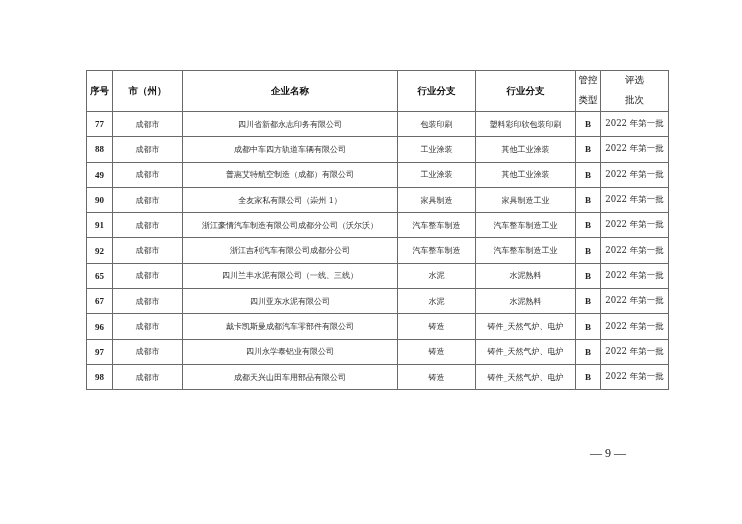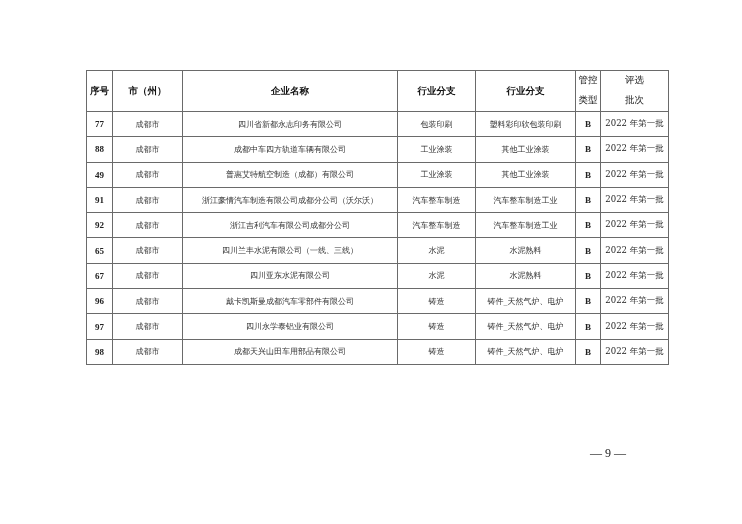--- a/index.html
+++ b/index.html
@@ -75,20 +75,29 @@
         <tr>
           <td class="num">49</td>
           <td class="city">成都市</td>
           <td>普惠艾特航空制造（成都）有限公司</td>
           <td>工业涂装</td>
           <td>其他工业涂装</td>
           <td class="type">B</td>
           <td class="batch">2022 年第一批</td>
         </tr>
         <tr>
+          <td class="num">90</td>
+          <td class="city">成都市</td>
+          <td>全友家私有限公司（崇州 1）</td>
+          <td>家具制造</td>
+          <td>家具制造工业</td>
+          <td class="type">B</td>
+          <td class="batch">2022 年第一批</td>
+        </tr>
+        <tr>
           <td class="num">91</td>
           <td class="city">成都市</td>
           <td>浙江豪情汽车制造有限公司成都分公司（沃尔沃）</td>
           <td>汽车整车制造</td>
           <td>汽车整车制造工业</td>
           <td class="type">B</td>
           <td class="batch">2022 年第一批</td>
         </tr>
         <tr>
           <td class="num">92</td>

